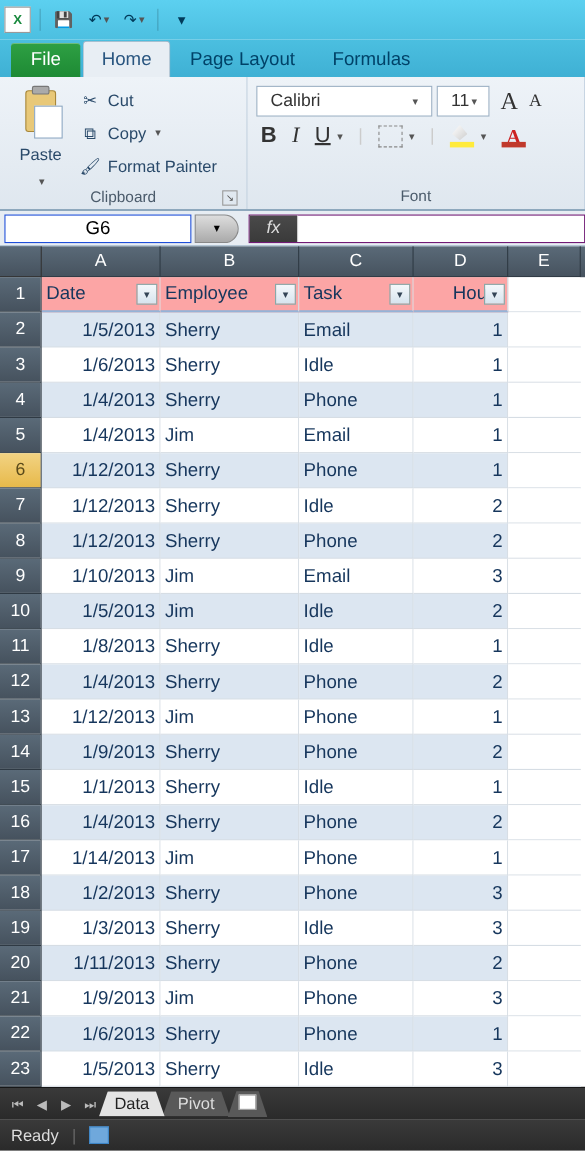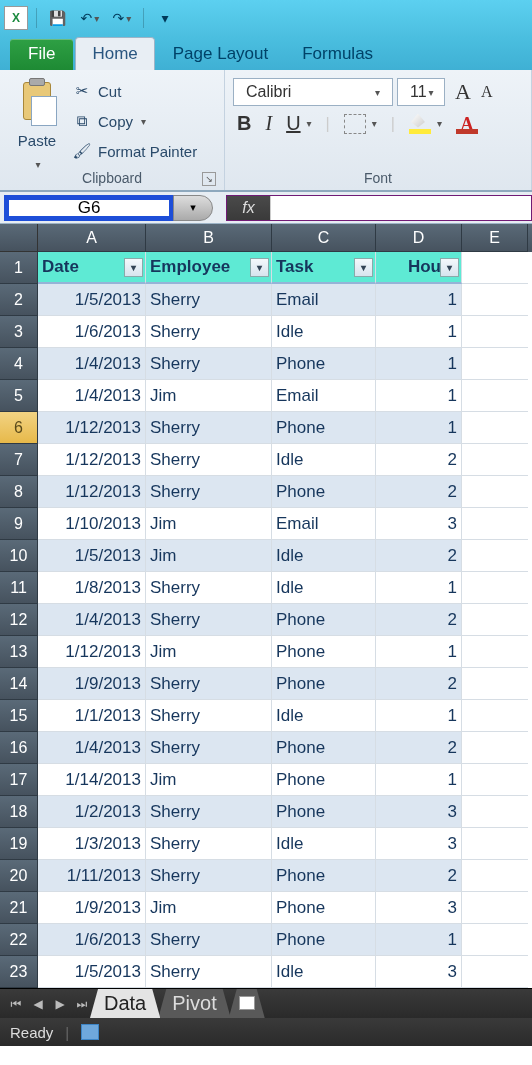--- a/index.html
+++ b/index.html
@@ -76,50 +76,50 @@
   .fill-ic::before{content:"";position:absolute;left:2px;top:0;width:14px;height:14px;background:linear-gradient(135deg,#fff,#ccc);clip-path:polygon(50% 0,100% 60%,50% 100%,0 60%);}
   .fill-ic::after{content:"";position:absolute;left:0;bottom:0;width:22px;height:5px;background:#ffeb3b;}
   .fontcolor-ic{position:relative;width:22px;height:20px;font-family:"Times New Roman",serif;font-weight:bold;font-size:18px;text-align:center;color:#c22;}
   .fontcolor-ic::after{content:"";position:absolute;left:0;bottom:0;width:22px;height:5px;background:#c0392b;}
 
   
   .formula-bar {
     height: 32px; background:#e7edf3; border-bottom:1px solid #9db4c7;
     display:flex; align-items:center;
   }
-  .name-box { width:170px; height:26px; background:#fff; border:5px solid #1d4ed8; margin:0 4px; display:flex; align-items:center; justify-content:center; font-size:17px; position:relative;}
+  .name-box { width:170px; height:26px; background:#fff; border:1px solid #1d4ed8; margin:0 4px; display:flex; align-items:center; justify-content:center; font-size:17px; position:relative;}
   .name-box .ndd{position:absolute;right:-44px;width:40px;height:26px;background:linear-gradient(#ddd,#aaa);border:1px solid #888;border-radius:0 13px 13px 0;display:flex;align-items:center;justify-content:center;font-size:11px;}
   .fx-area { flex:1; height:26px; background:#fff; border:1px solid #701a75; margin-left:48px; display:flex; align-items:center;}
   .fx-label{ width:44px; text-align:center; font-style:italic; font-size:16px; color:#6a6a6a; border-right:1px solid #ccc; background:linear-gradient(#4a4a4a,#3a3a3a); color:#ddd; height:100%; display:flex;align-items:center;justify-content:center;}
 
   
   .sheet { position:relative; }
   .col-headers { display:flex; height:28px; background:linear-gradient(#5a6a78,#46525e); }
   .corner { width:38px; background:linear-gradient(#5a6a78,#46525e); border-right:1px solid #333; border-bottom:1px solid #333;}
   .ch { text-align:center; color:#fff; font-size:16px; border-right:1px solid #2f3a44; border-bottom:1px solid #2f3a44; display:flex;align-items:center;justify-content:center;}
   .cA{width:108px;} .cB{width:126px;} .cC{width:104px;} .cD{width:86px;} .cE{width:66px;}
 
   .grid-body { }
   .grow { display:flex; height:32px; }
   .rh { width:38px; background:linear-gradient(#5a6a78,#46525e); color:#fff; font-size:16px; display:flex;align-items:center;justify-content:center; border-right:1px solid #2f3a44; border-bottom:1px solid #2f3a44;}
   .rh.sel { background:linear-gradient(#f2d383,#e7b94a); color:#5a4a1a;}
   .cell { border-right:1px solid #d6dde4; border-bottom:1px solid #d6dde4; font-size:17px; color:#16365c; display:flex; align-items:center; padding:0 4px; background:#fff;}
-  .cell.hdr { font-weight:bold; background:#5eead4; position:relative; border-bottom:2px solid #95b3d7;}
+  .cell.hdr { font-weight:normal; background:#fca5a5; position:relative; border-bottom:2px solid #95b3d7;}
   .cell.hdr .fbtn{ position:absolute; right:2px; top:6px; width:19px;height:19px; border:1px solid #8aa; background:linear-gradient(#f4f8fb,#d7e4ee); display:flex;align-items:center;justify-content:center; font-size:10px; color:#345;}
   .r-alt .cell { background:#dce6f1; }
   .cell.num { justify-content:flex-end; }
   .cell.cE { background:#fff !important; border-bottom:1px solid #d6dde4; border-right:none;}
 
   
   .sheet-tabs {
     height: 30px; background:linear-gradient(#3a3a3a,#2a2a2a); display:flex; align-items:center; padding-left:6px; gap:2px; color:#ccc;
     border-top:1px solid #000;
   }
   .nav-btn { width:20px; text-align:center; font-size:12px; color:#bbb;}
-  .wstab { padding:3px 14px; font-size:20px; clip-path: polygon(8px 0, calc(100% - 8px) 0, 100% 100%, 0 100%); margin-left:-4px;}
+  .wstab { padding:3px 14px; font-size:15px; clip-path: polygon(8px 0, calc(100% - 8px) 0, 100% 100%, 0 100%); margin-left:-4px;}
   .wstab.active { background:#e4e4e4; color:#222; z-index:2; position:relative;}
   .wstab.inactive { background:#595959; color:#ddd;}
   .wstab.new { background:#595959; padding:3px 10px;}
   .wstab.new .ni{display:inline-block;width:16px;height:14px;background:#fff;border:1px solid #999;position:relative;}
 
   
   .status-bar {
     height: 28px; background:linear-gradient(#3a3a3a,#2a2a2a); color:#ddd; font-size:15px; display:flex; align-items:center; padding:0 10px; gap:12px;
   }
   .status-bar .rec{width:18px;height:16px;background:#6fa8dc;border:1px solid #3d85c6;}

